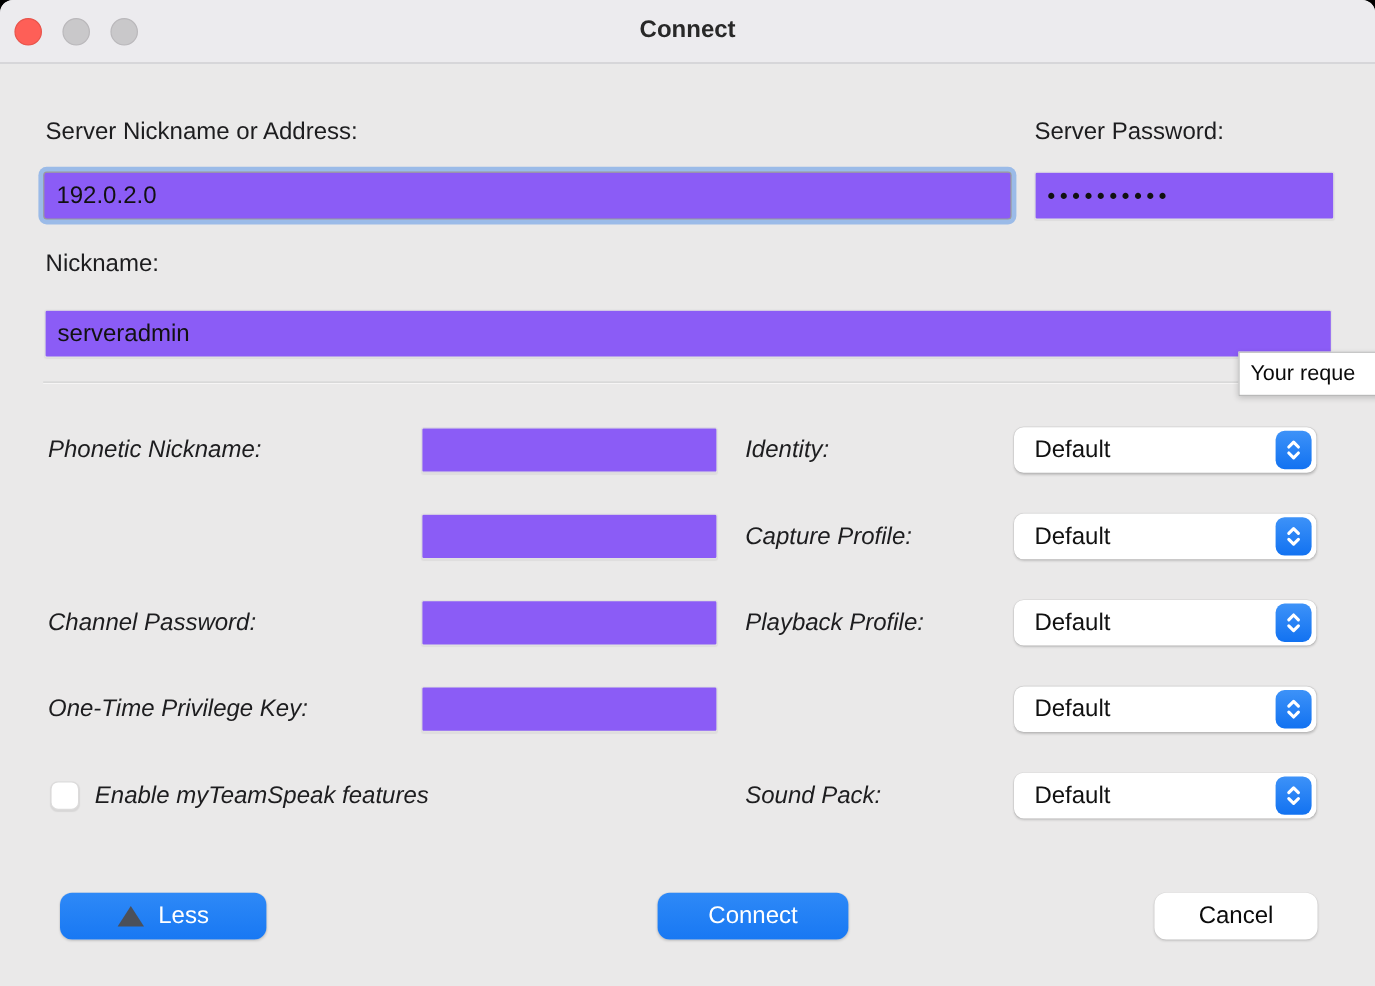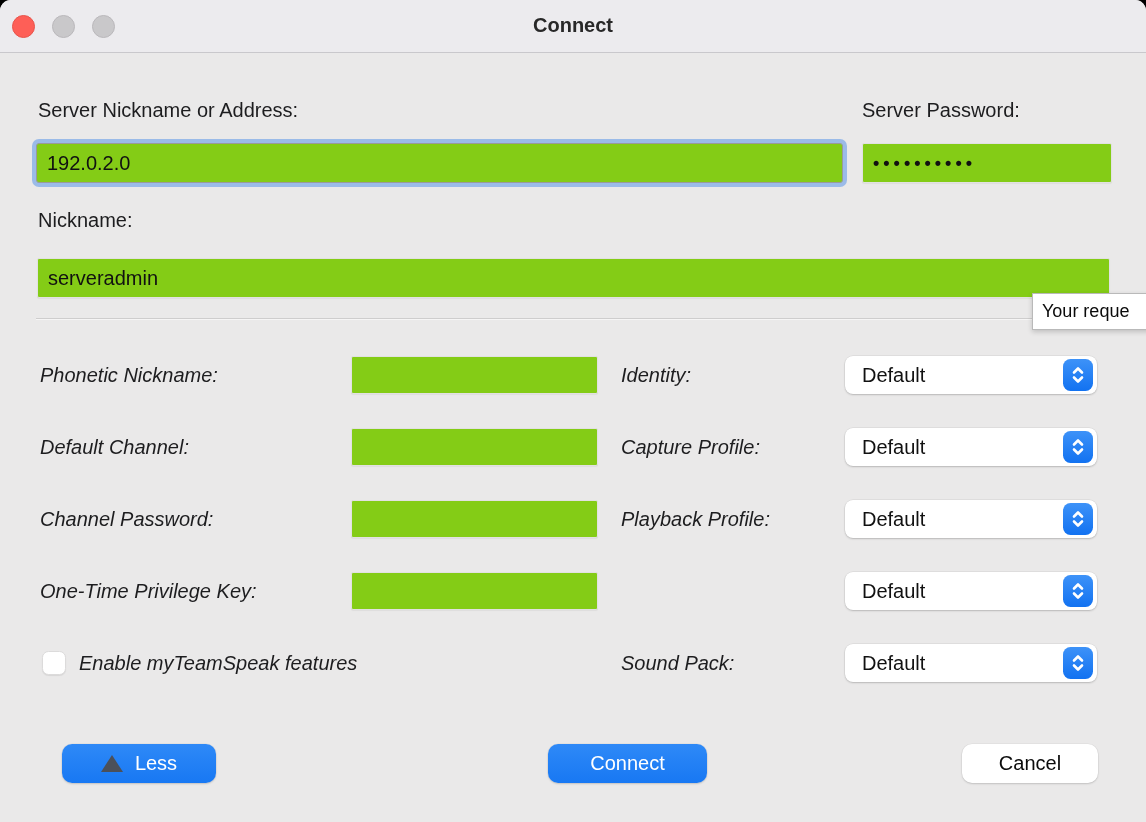--- a/index.html
+++ b/index.html
@@ -25,21 +25,21 @@
   }
   .traffic { position: absolute; top: 15px; width: 23px; height: 23px; border-radius: 50%; }
   .traffic.close { left: 12px; background: #fe5f57; border: 1px solid #e8544b; }
   .traffic.min   { left: 52px; background: #c9c8ca; border: 1px solid #bab8bb; }
   .traffic.max   { left: 92px; background: #c9c8ca; border: 1px solid #bab8bb; }
   
   .lbl { position: absolute; font-size: 20px; color: #1d1d1f; white-space: nowrap; }
   .row-lbl { height: 38px; line-height: 38px; font-style: italic; }
   
   .tinput {
-    position: absolute; background: #84cc16; border: 1px solid #e2e1e1;
+    position: absolute; background: #8b5cf6; border: 1px solid #e2e1e1;
     border-radius: 2px; font-family: "Liberation Sans", sans-serif;
     font-size: 20px; color: #111; padding: 4px 10px; outline: none;
     box-shadow: 0 1px 1px rgba(0,0,0,0.05);
   }
   .tinput.focused {
     border: 1px solid #9a9a9a; border-radius: 3px;
     box-shadow: 0 0 0 4px #9bbbe8;
   }
   .tinput.password { letter-spacing: 4px; font-weight: 700; font-size: 18px; }
   
@@ -81,21 +81,21 @@
   
   .btn {
     position: absolute; top: 744px; height: 39px; border: none;
     border-radius: 10px; font-family: "Liberation Sans", sans-serif;
     font-size: 20px; cursor: default;
     display: flex; align-items: center; justify-content: center;
     box-shadow: 0 0 0 0.5px rgba(0,0,0,0.05), 0 1px 2px rgba(0,0,0,0.15);
   }
   .btn.blue { background: linear-gradient(#2e89f7, #1878f3); color: #fff; }
   .btn.white { background: #ffffff; color: #0b0b0b; }
-  .btn-less { left: 50px; width: 154px; gap: 12px; margin-left: 12px; }
+  .btn-less { left: 50px; width: 172px; gap: 12px; }
   .btn-connect { left: 548px; width: 159px; }
   .btn-newtab { left: 739px; width: 192px; }
   .btn-cancel { left: 962px; width: 136px; }
   .tri-up {
     width: 0; height: 0;
     border-left: 11px solid transparent; border-right: 11px solid transparent;
     border-bottom: 17px solid #4b505a;
   }
 </style>
 </head>
@@ -129,21 +129,20 @@
   <div class="dropdown" style="left:845px; top:356px;">
     <span class="dd-value">Default</span>
     <span class="dd-stepper">
       <svg width="20" height="22" viewBox="0 0 20 22" fill="none">
           <path d="M6 8.5 L10 4.5 L14 8.5" stroke="#fff" stroke-width="2.6" stroke-linecap="round" stroke-linejoin="round"></path>
           <path d="M6 13.5 L10 17.5 L14 13.5" stroke="#fff" stroke-width="2.6" stroke-linecap="round" stroke-linejoin="round"></path>
         </svg>
     </span>
   </div>
 
-  <div class="lbl row-lbl" style="left:40px; top:428px;">Default Channel:</div>
   <input class="tinput" style="left: 351px; top: 428px; width: 247px; height: 38px;" value="">
   <div class="lbl row-lbl" style="left:621px; top:428px;">Capture Profile:</div>
   <div class="dropdown" style="left:845px; top:428px;">
     <span class="dd-value">Default</span>
     <span class="dd-stepper">
       <svg width="20" height="22" viewBox="0 0 20 22" fill="none">
           <path d="M6 8.5 L10 4.5 L14 8.5" stroke="#fff" stroke-width="2.6" stroke-linecap="round" stroke-linejoin="round"></path>
           <path d="M6 13.5 L10 17.5 L14 13.5" stroke="#fff" stroke-width="2.6" stroke-linecap="round" stroke-linejoin="round"></path>
         </svg>
     </span>

